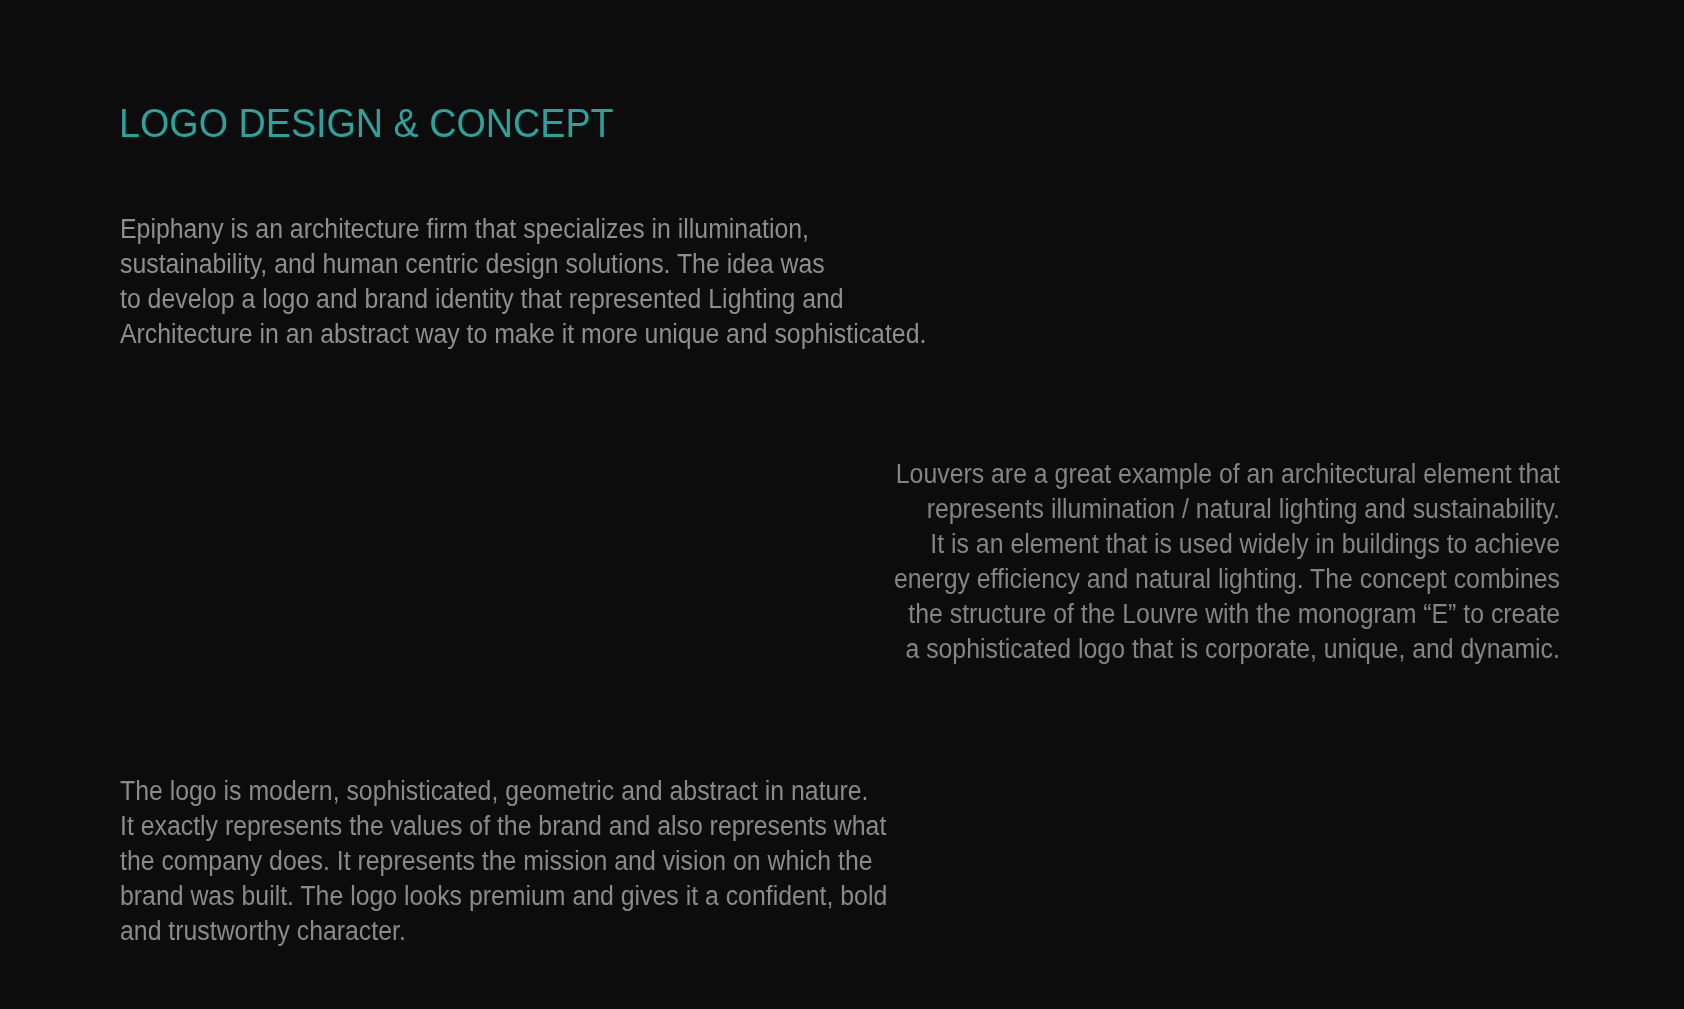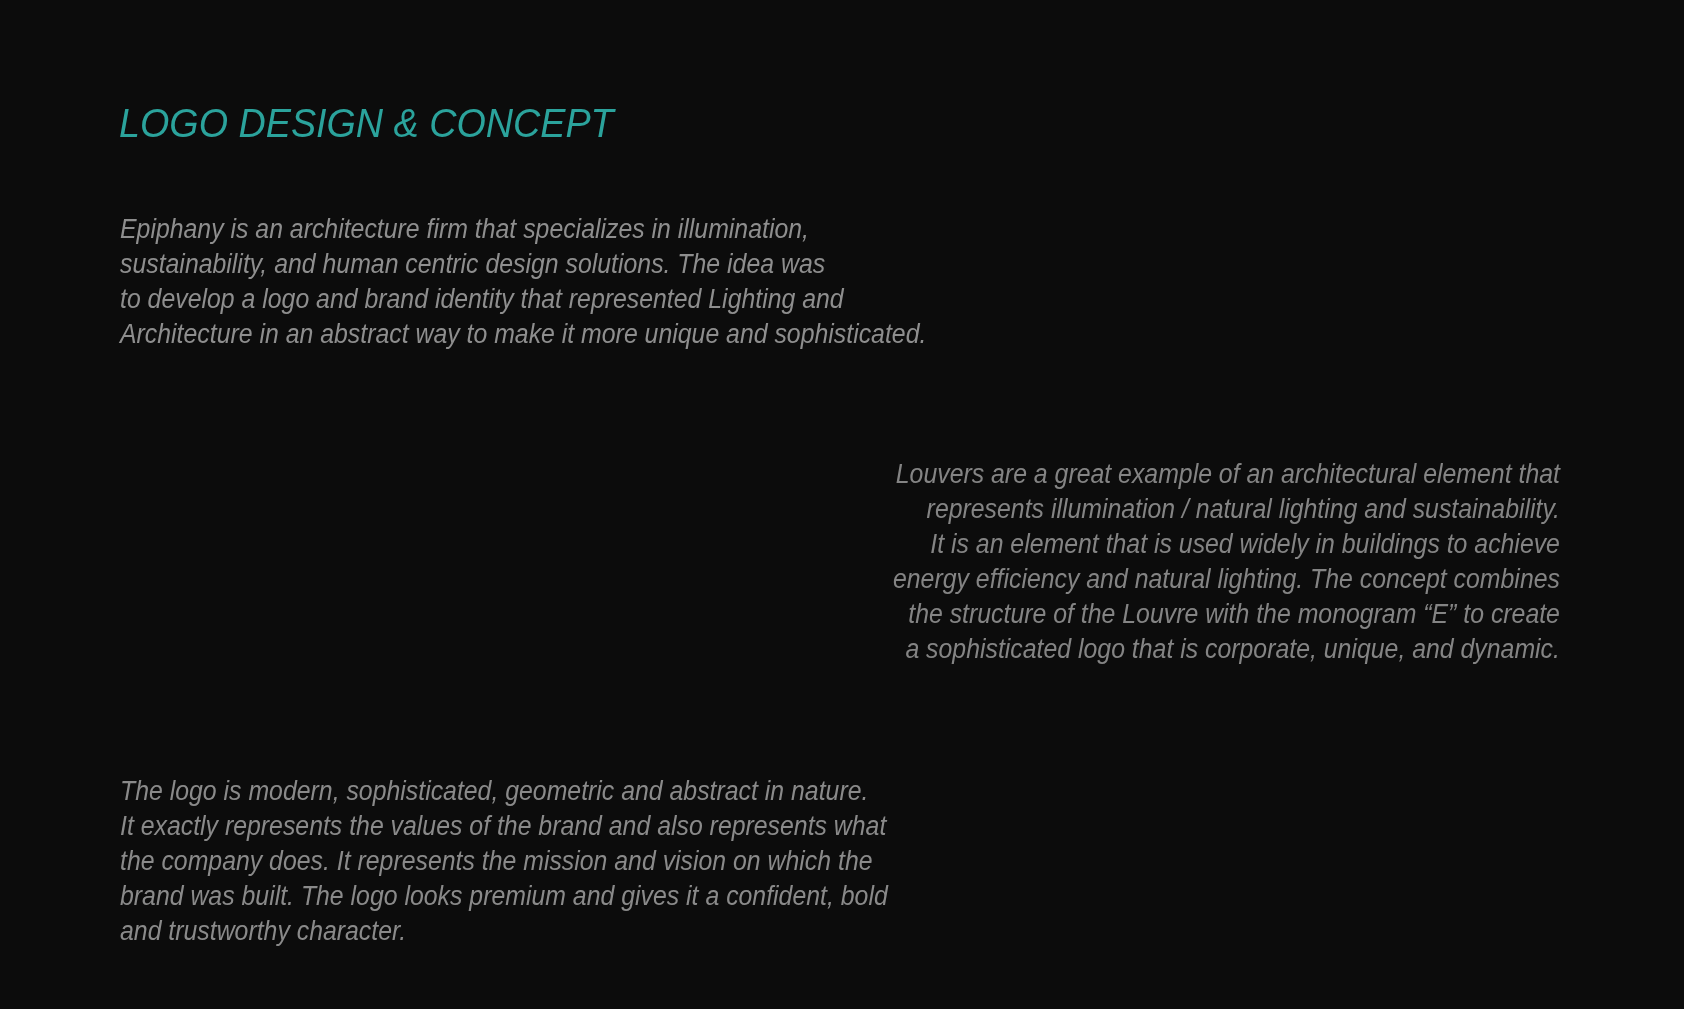--- a/index.html
+++ b/index.html
@@ -10,21 +10,20 @@
     width: 1684px;
     height: 1009px;
     background: var(--bg, #0c0c0c);
     overflow: hidden;
     position: relative;
     font-family: "Liberation Sans", "DejaVu Sans", sans-serif;
   }
   .slide {
     position: absolute;
     inset: 0;
-    font-style: italic;
   }
   .title {
     position: absolute;
     left: 119px;
     top: 99px;
     margin: 0;
     font-size: 41px;
     line-height: 48px;
     font-weight: 400;
     color: var(--accent, #2ba39c);

